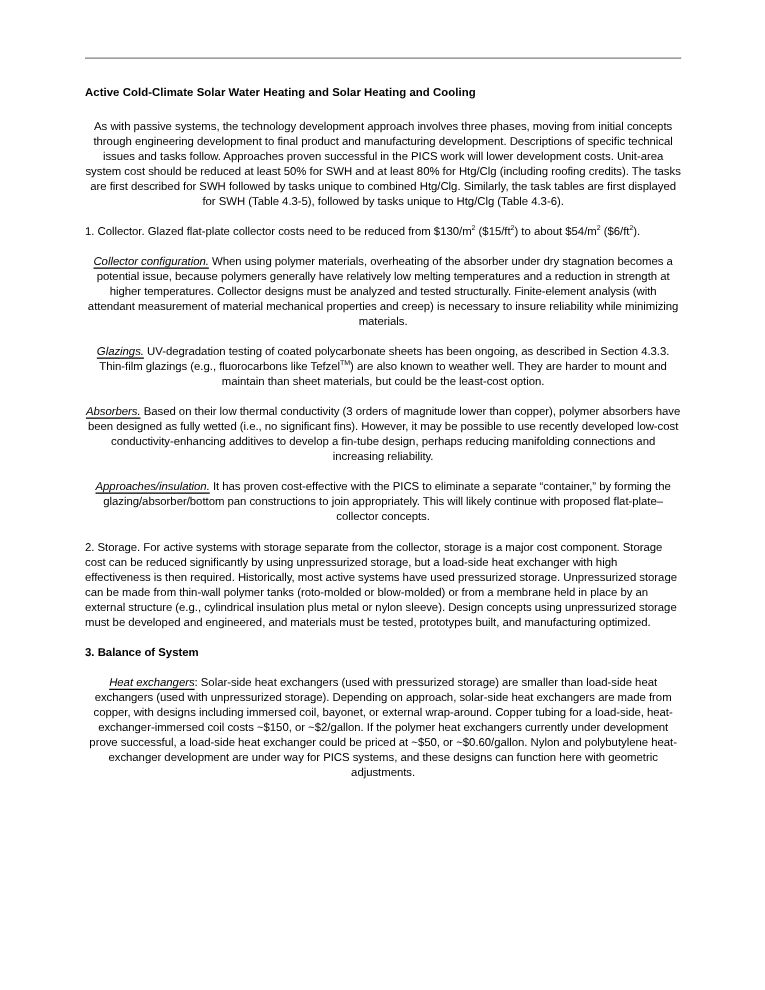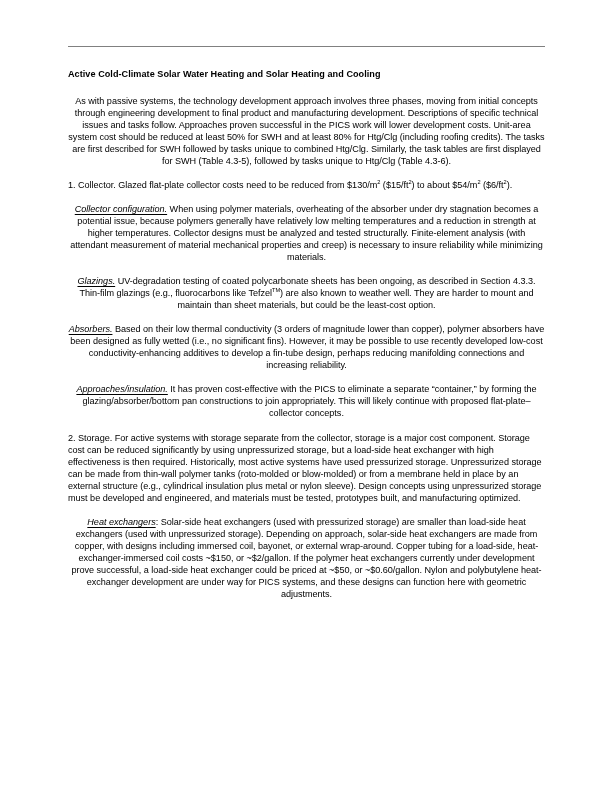--- a/index.html
+++ b/index.html
@@ -137,20 +137,21 @@
 
     <p class="body-par"><span class="run-in">Glazings.</span><span> UV-degradation testing of coated polycarbonate sheets has been ongoing, as described in Section 4.3.3. Thin-film glazings (e.g., fluorocarbons like Tefzel</span><span class="tm">TM</span><span>) are also known to weather well. They are harder to mount and maintain than sheet materials, but could be the least-cost option.</span></p>
 
     <p class="body-par"><span class="run-in">Absorbers.</span><span> Based on their low thermal conductivity (3 orders of magnitude lower than copper), polymer absorbers have been designed as fully wetted (i.e., no significant fins). However, it may be possible to use recently developed low-cost conductivity-enhancing additives to develop a fin-tube design, perhaps reducing manifolding connections and increasing reliability.</span></p>
 
     <p class="body-par"><span class="run-in">Approaches/insulation.</span><span> It has proven cost-effective with the PICS to eliminate a separate “container,” by forming the glazing/absorber/bottom pan constructions to join appropriately. This will likely continue with proposed flat-plate–collector concepts.</span></p>
 
 
     <p class="num-head-par"><span class="b">2. Storage.</span><span>  For active systems with storage separate from the collector, storage is a major cost component. Storage cost can be reduced significantly by using unpressurized storage, but a load-side heat exchanger with high effectiveness is then required. Historically, most active systems have used pressurized storage. Unpressurized storage can be made from thin-wall polymer tanks (roto-molded or blow-molded) or from a membrane held in place by an external structure (e.g., cylindrical insulation plus metal or nylon sleeve). Design concepts using unpressurized storage must be developed and engineered, and materials must be tested, prototypes built, and manufacturing optimized.</span></p>
 
+    <p class="num-head">3. Balance of System</p>
 
     <p class="body-par"><span class="run-in">Heat exchangers</span><span>: Solar-side heat exchangers (used with pressurized storage) are smaller than load-side heat exchangers (used with unpressurized storage). Depending on approach, solar-side heat exchangers are made from copper, with designs including immersed coil, bayonet, or external wrap-around. Copper tubing for a load-side, heat-exchanger-immersed coil costs ~$150, or ~$2/gallon. If the polymer heat exchangers currently under development prove successful, a load-side heat exchanger could be priced at ~$50, or ~$0.60/gallon. Nylon and polybutylene heat-exchanger development are under way for PICS systems, and these designs can function here with geometric adjustments.</span></p>
 
   </div>
 
   <div class="footer-rule"></div>
   <div class="footer-text">Solar Energy Technologies Program Multi-Year Technical Plan</div>
   <div class="page-number">110</div>
 
 </div>

